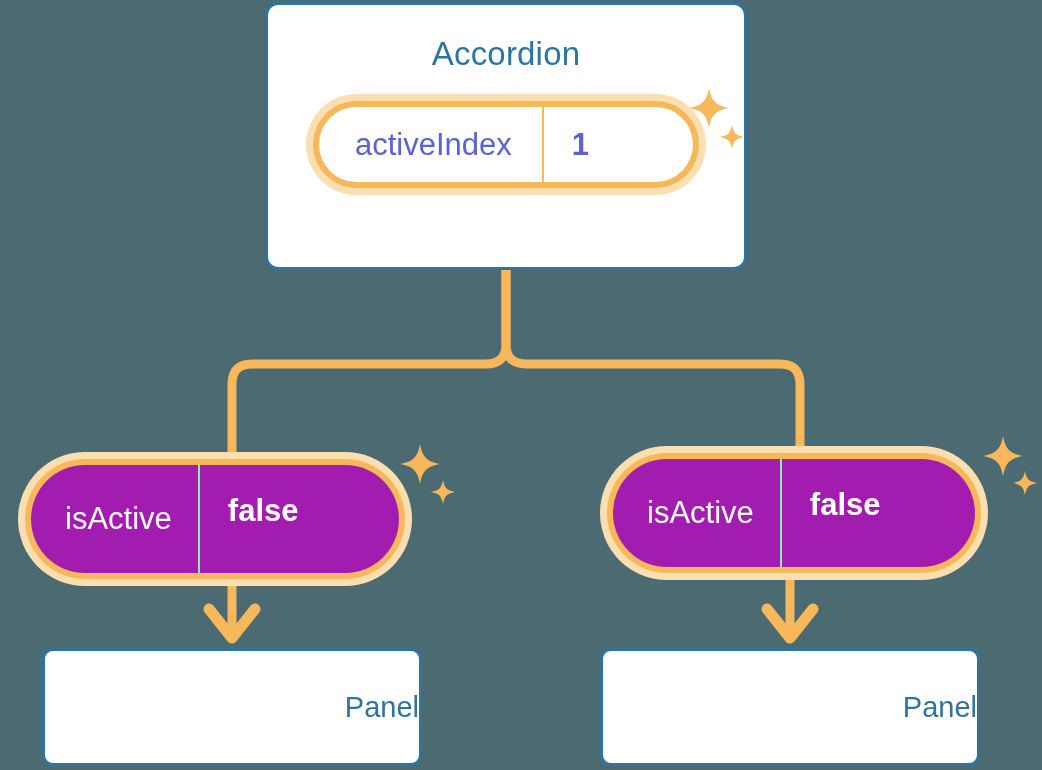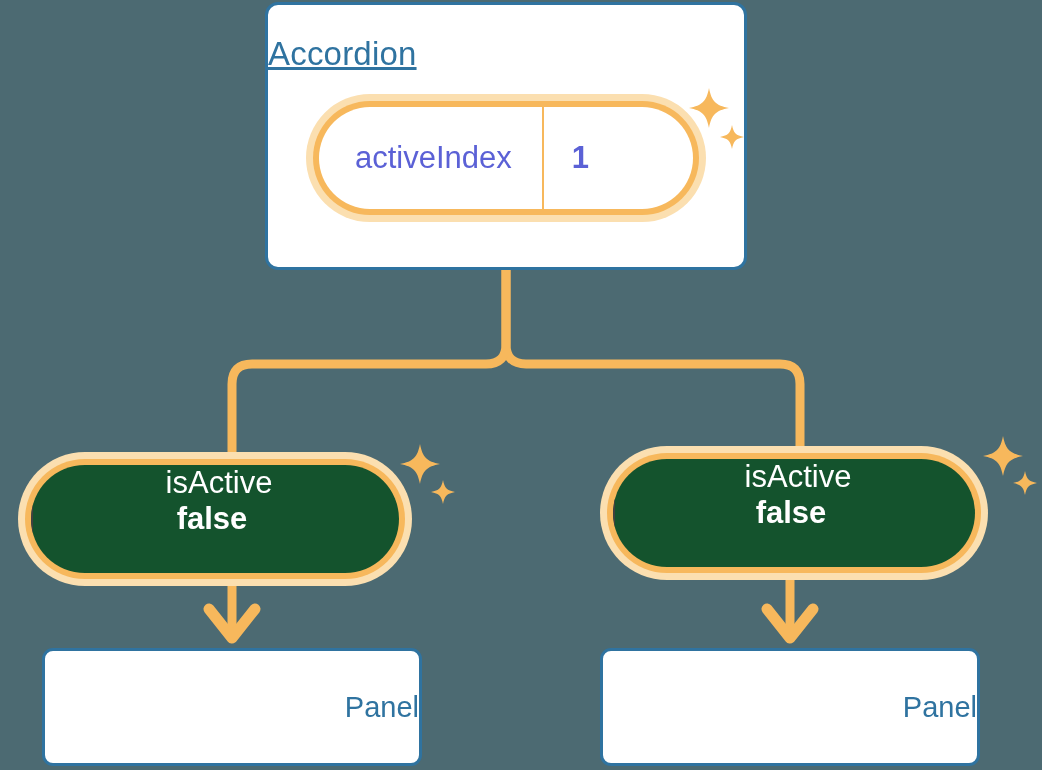--- a/index.html
+++ b/index.html
@@ -59,26 +59,25 @@
     top: 2px;
     width: 482px;
     height: 268px;
   }
 
   .card-title {
     position: absolute;
     left: 0;
     right: 0;
     top: 30px;
-    text-align: left;
+    text-align: center;
     color: #2f73a0;
     font-size: 33px;
     font-weight: 400;
     letter-spacing: 0.2px;
-    text-decoration: underline;
   }
 
   
   .card-panel {
     width: 380px;
     height: 118px;
     top: 648px;
     border-radius: 11px;
   }
 
@@ -145,45 +144,45 @@
   .pill-white .pill-val {
     flex: 0 0 auto;
     padding: 0 34px 0 28px;
     color: #5b61d6;
     font-size: 31px;
     font-weight: 700;
     border-left: 2px solid #f7b85c;
   }
 
   
-  .pill-purple .pill-inner { background: #14532d; flex-direction: column; }
+  .pill-purple .pill-inner { background: #a21caf; }
 
   .pill-purple .pill-key {
     flex: 0 0 auto;
     padding: 0 26px 0 34px;
     color: #ffffff;
     font-size: 31px;
     font-weight: 400;
   }
 
   .pill-purple .pill-val {
     flex: 0 0 auto;
     padding: 0 36px 16px 28px;
     color: #ffffff;
     font-size: 31px;
     font-weight: 700;
-    border-left: 2px solid #404040;
+    border-left: 2px solid #86efac;
   }
 
   
   .pill-activeindex {
     left: 306px;
     top: 94px;
     width: 400px;
-    height: 128px;
+    height: 101px;
   }
 
   .pill-isactive-false {
     left: 18px;
     top: 452px;
     width: 394px;
     height: 134px;
   }
 
   .pill-isactive-true {

